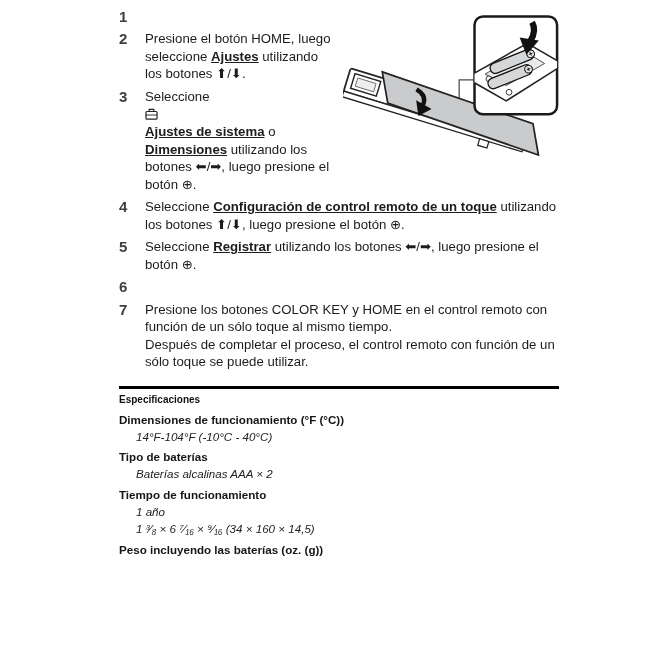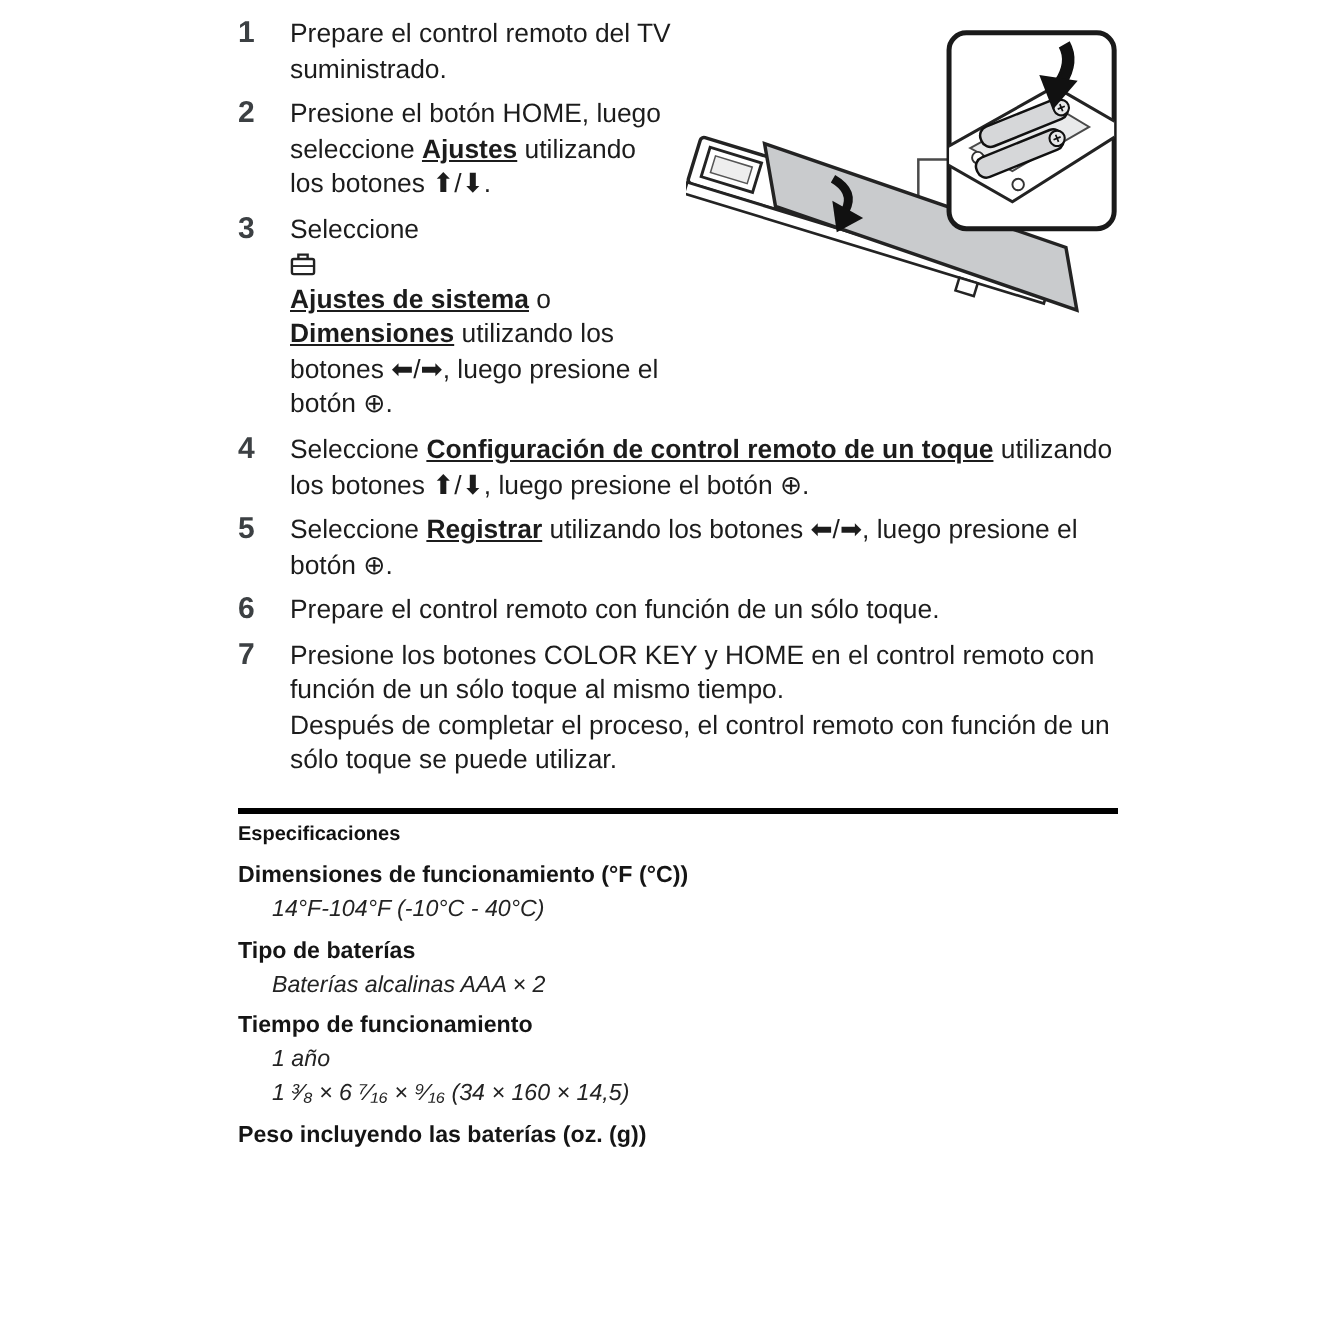--- a/index.html
+++ b/index.html
@@ -92,21 +92,20 @@
                 <path d="M197,14 q5,9 -2,20" fill="none" stroke="#111111" stroke-width="6.5"></path>
                 <polygon points="184,30 204,33 191,48" fill="#111111"></polygon>
               </g>
             </g>
           </g>
         </svg>
       </div>
 
     <div class="step">
           <div class="step-num">1</div>
-          <div class="step-text"><span>Prepare el control remoto del TV suministrado.</span></div>
         </div>
         <div class="step">
           <div class="step-num">2</div>
           <div class="step-text"><span>Presione el botón HOME, luego seleccione </span><span class="b">Ajustes</span><span> utilizando los botones ⬆/⬇.</span></div>
         </div>
         <div class="step">
           <div class="step-num">3</div>
           <div class="step-text"><span>Seleccione </span>
   <svg class="ticon" viewBox="0 0 14 13" width="13" height="12" aria-hidden="true">
     <g fill="none" stroke="#222" stroke-width="1.3">
@@ -120,21 +119,20 @@
         <div class="step">
           <div class="step-num">4</div>
           <div class="step-text"><span>Seleccione </span><span class="b">Configuración de control remoto de un toque</span><span> utilizando los botones ⬆/⬇, luego presione el botón ⊕.</span></div>
         </div>
         <div class="step">
           <div class="step-num">5</div>
           <div class="step-text"><span>Seleccione </span><span class="b">Registrar</span><span> utilizando los botones ⬅/➡, luego presione el botón ⊕.</span></div>
         </div>
         <div class="step">
           <div class="step-num">6</div>
-          <div class="step-text"><span>Prepare el control remoto con función de un sólo toque.</span></div>
         </div>
         <div class="step">
           <div class="step-num">7</div>
           <div class="step-text"><span>Presione los botones COLOR KEY y HOME en el control remoto con función de un sólo toque al mismo tiempo.
 Después de completar el proceso, el control remoto con función de un sólo toque se puede utilizar.</span></div>
         </div>
       </div>
   </div>
 
   <hr class="rule">

